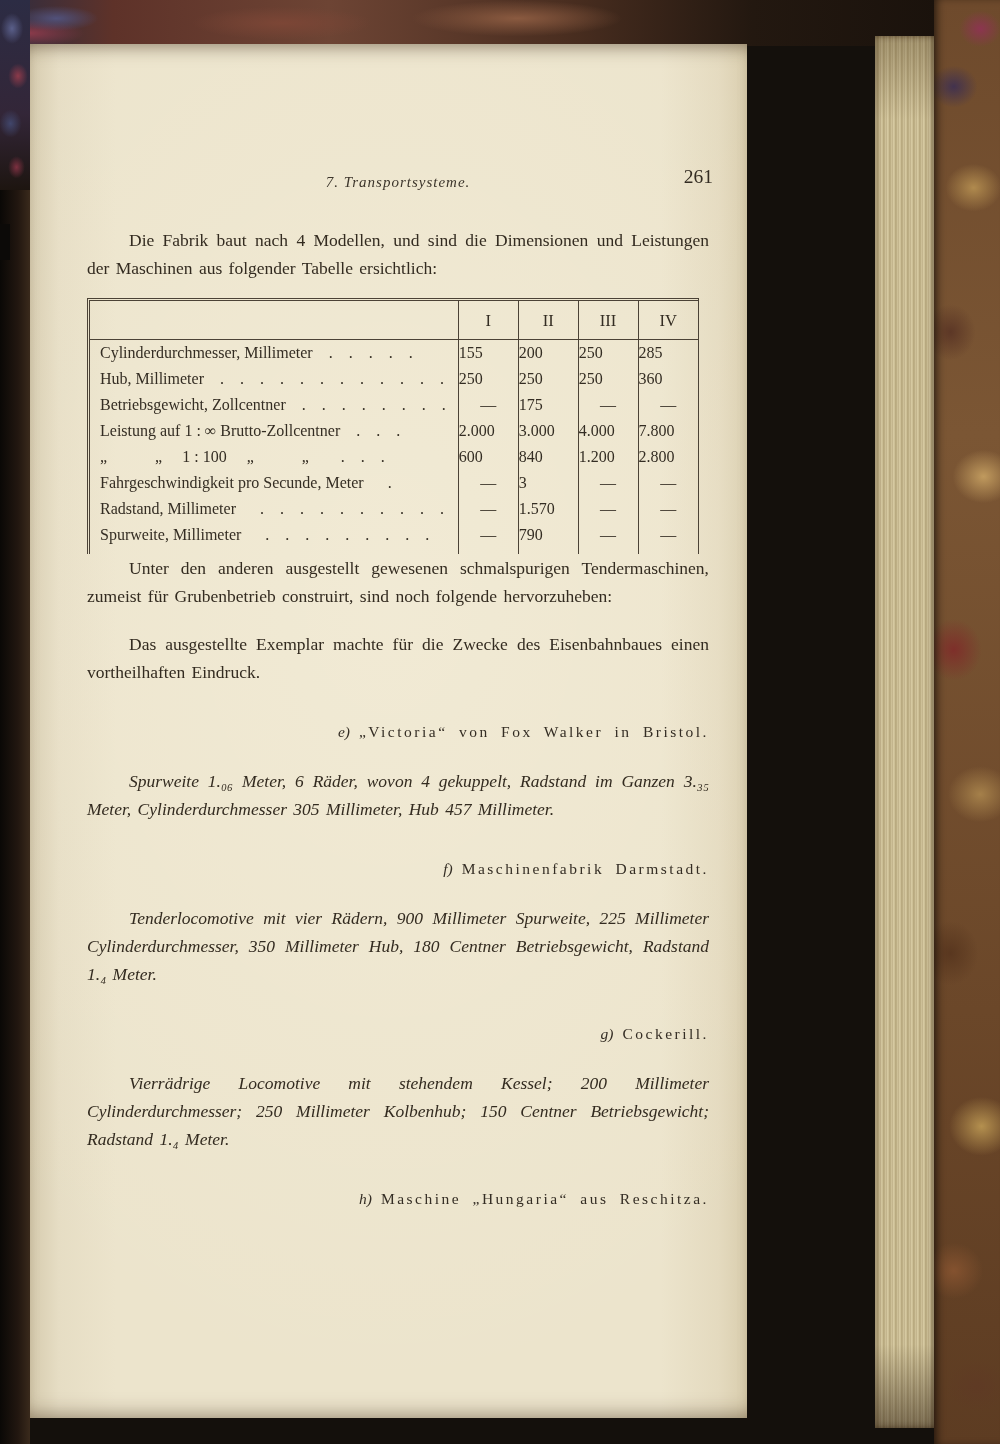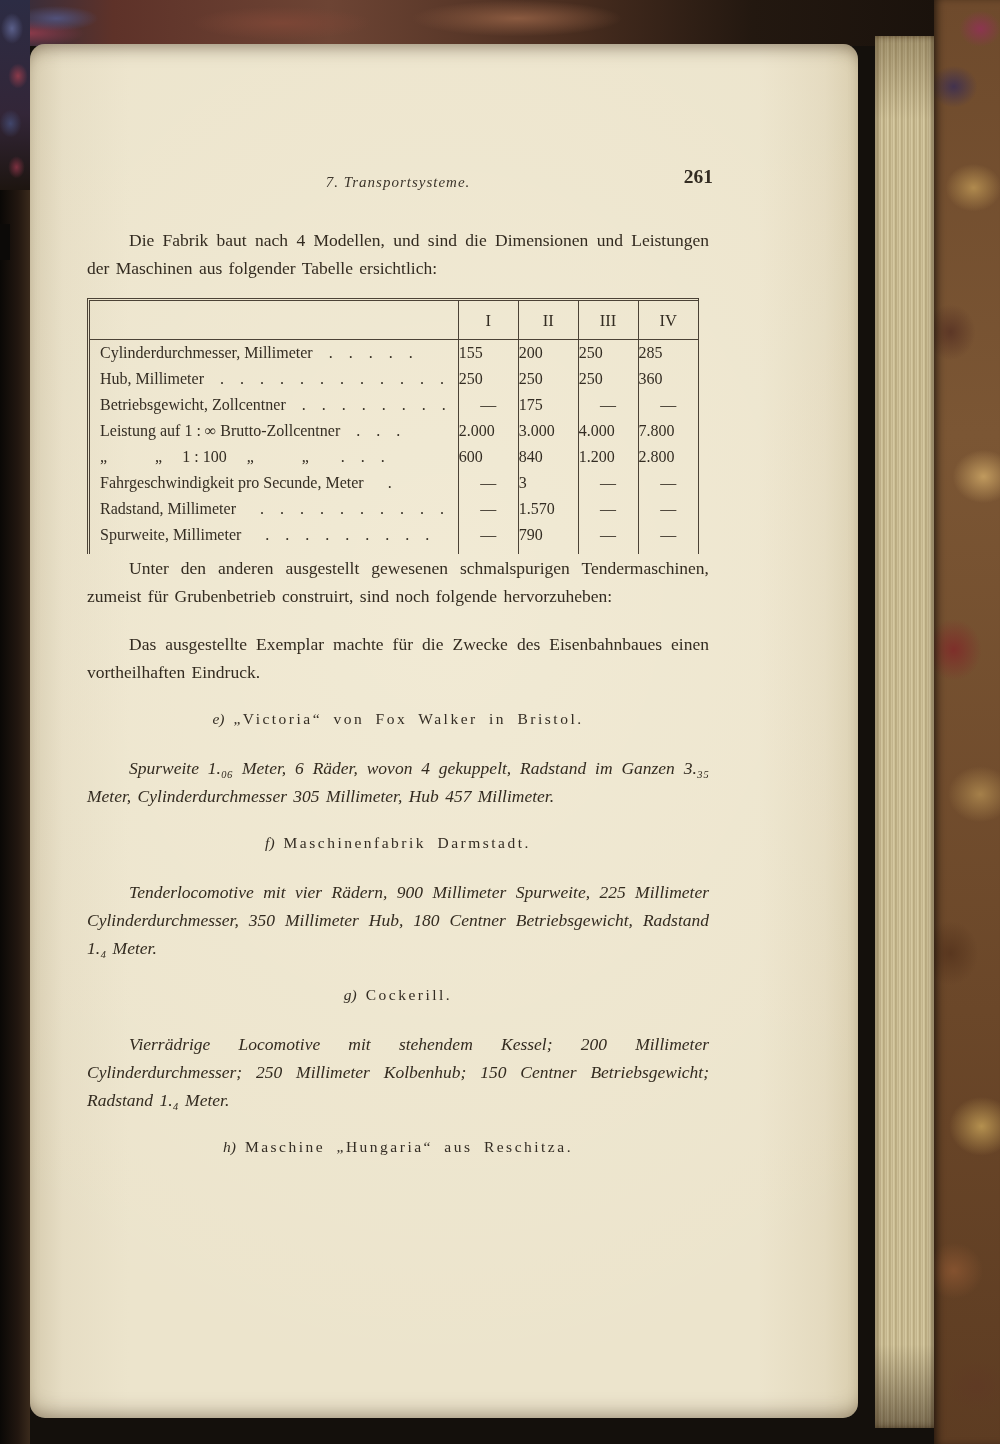--- a/index.html
+++ b/index.html
@@ -56,35 +56,34 @@
       radial-gradient(ellipse 40px 46px at 25% 66%, #59371f 0%, rgba(89,55,31,0) 70%),
       radial-gradient(ellipse 46px 42px at 72% 78%, #b4904f 0%, rgba(180,144,79,0) 70%),
       radial-gradient(ellipse 42px 40px at 30% 88%, #84522f 0%, rgba(132,82,47,0) 70%),
       radial-gradient(ellipse 44px 36px at 65% 96%, #5f3a24 0%, rgba(95,58,36,0) 70%),
       linear-gradient(180deg,#6e4a2c,#7b5634 30%,#6b4729 70%,#5d3c22);
     box-shadow: inset 6px 0 10px -4px rgba(0,0,0,.7);
   }
 
   
   .book-page{
-    position:absolute;left:30px;top:44px;width:828px;height:1374px;
+    position:absolute;left:30px;top:44px;width:717px;height:1374px;
     background:
       radial-gradient(ellipse 120% 90% at 50% 40%, rgba(255,250,235,.28), rgba(0,0,0,0) 65%),
       linear-gradient(90deg,#d6cbae 0%,#e6ddc4 4%,#ece4cc 12%,#ece4cc 88%,#e4dabf 96%,#d9cdad 100%);
     box-shadow: inset 0 14px 18px -12px rgba(60,40,20,.55), inset 0 -16px 20px -14px rgba(60,40,20,.5);
-    border-radius: 15px;
   }
   .page-content{position:absolute;left:57px;top:0;width:622px;color:#352e24;}
 
   .running-head{position:relative;margin-top:130px;height:26px;}
   .chapter-title{
     position:absolute;left:0;right:0;text-align:center;
     font-style:italic;font-size:15px;letter-spacing:1px;color:#3c352b;
   }
-  .page-number{position:absolute;right:-4px;top:-8px;font-size:19.5px;color:#332c22;font-weight:bold;}
+  .page-number{position:absolute;right:-4px;top:-8px;font-size:19.5px;color:#332c22;}
 
   .para{
     margin:0;font-size:17.5px;line-height:28px;text-align:justify;
     word-spacing:2px;color:#332b20;
   }
   .para.indent{text-indent:42px;}
   .mt-intro{margin-top:26px;font-family:Liberation Serif, serif;}
   .mt-p{margin-top:20px;}
   .mt-body{margin-top:26px;font-style:italic;}
 
@@ -107,21 +106,21 @@
   .table-wrap td{font-size:16px;padding:4px 0;font-family:Liberation Serif, serif;}
   .table-wrap td.lbl{padding-left:10px;white-space:nowrap;overflow:hidden;}
   .table-wrap td.val{
     text-align:left;padding-right:9px;border-left:1px solid #4b4236;
   }
   .table-wrap td.val.dash{text-align:center;padding-right:0;}
   .table-wrap tbody tr:last-child td{padding-bottom:10px;}
 
   
   .sec-head{
-    margin-top:24px;text-align:center;font-size:15.5px;color:#342d24;
+    margin-top:37px;text-align:right;font-size:15.5px;color:#342d24;
   }
   .sec-head .pfx{font-style:italic;letter-spacing:0;margin-right:9px;}
   .sec-head .sec-title{letter-spacing:2.5px;word-spacing:5px;}
 </style>
 </head>
 <body>
 
 <div class="scene">
 
   <div class="top-cover-band"></div>

